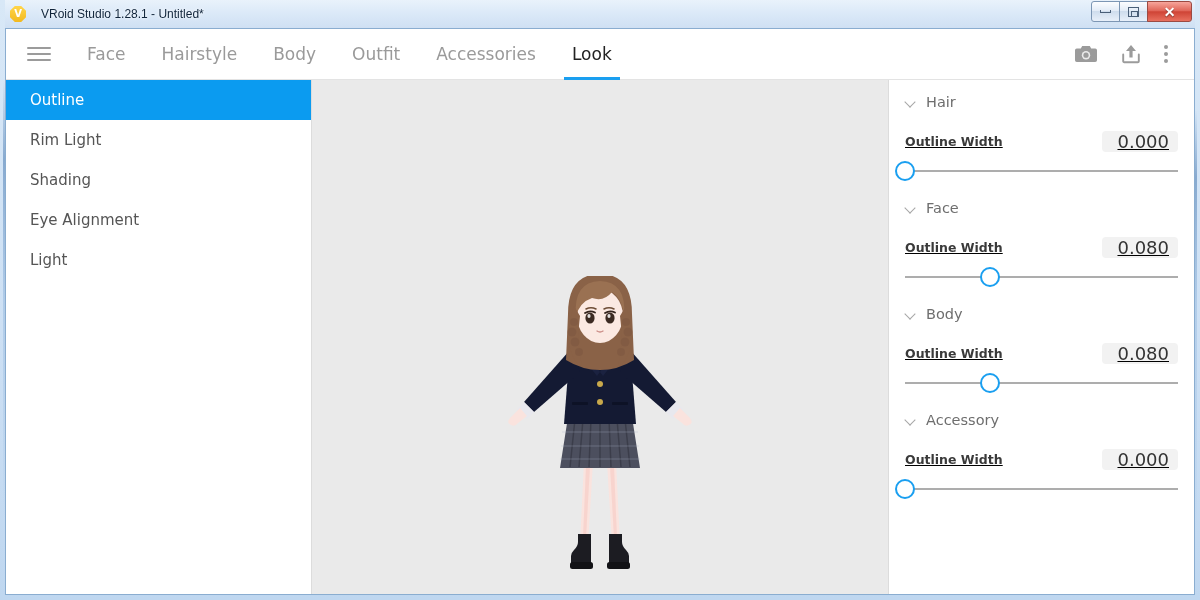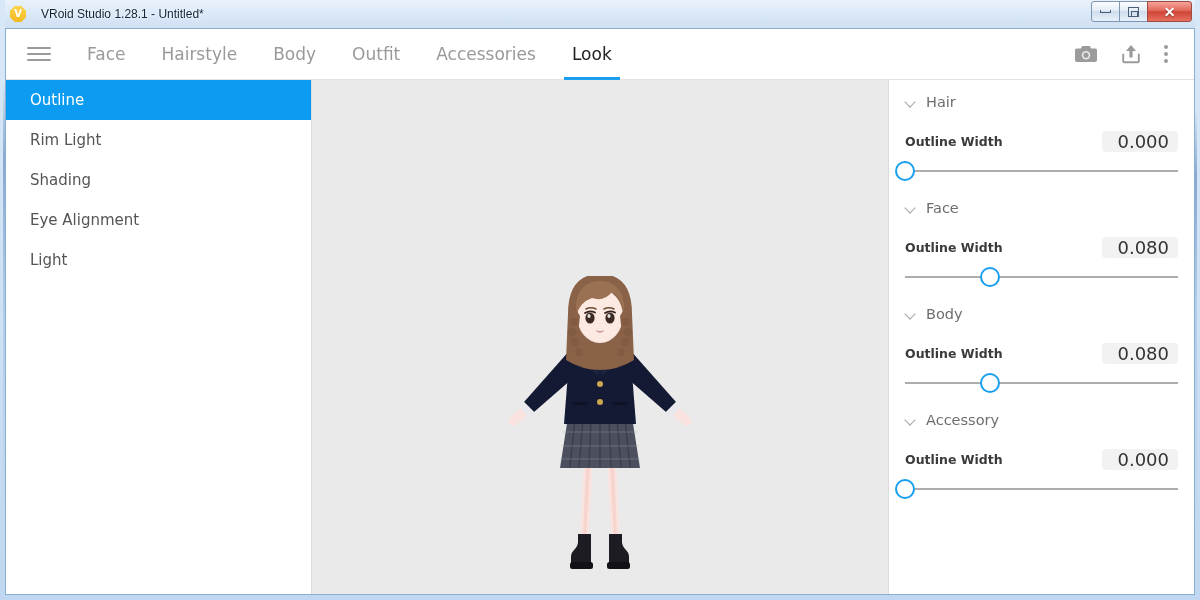--- a/index.html
+++ b/index.html
@@ -163,20 +163,21 @@
   .chev::before {
     content: ""; position: absolute; left: 1px; top: 2px;
     width: 7px; height: 7px;
     border-right: 1.6px solid #a6a6a6; border-bottom: 1.6px solid #a6a6a6;
     transform: rotate(45deg);
   }
   .group-title { font-size: 14.5px; color: #6e6e6e; font-family: "DejaVu Sans", sans-serif; }
   .param-row {
     display: flex; align-items: center; justify-content: space-between;
     margin-top: 11px;
+    text-decoration: underline;
   }
   .param-label { font-size: 12.5px; font-weight: bold; color: #3a3a3a; font-family: "DejaVu Sans", sans-serif; }
   .param-value {
     width: 76px; height: 21px; background: #f2f2f2; border-radius: 4px;
     display: flex; align-items: center; justify-content: flex-end;
     padding-right: 9px; font-size: 18px; color: #333;
     font-family: "DejaVu Sans", sans-serif; cursor: text;
   }
   .slider { position: relative; height: 30px; margin-top: 4px; cursor: pointer; }
   .slider-track {

